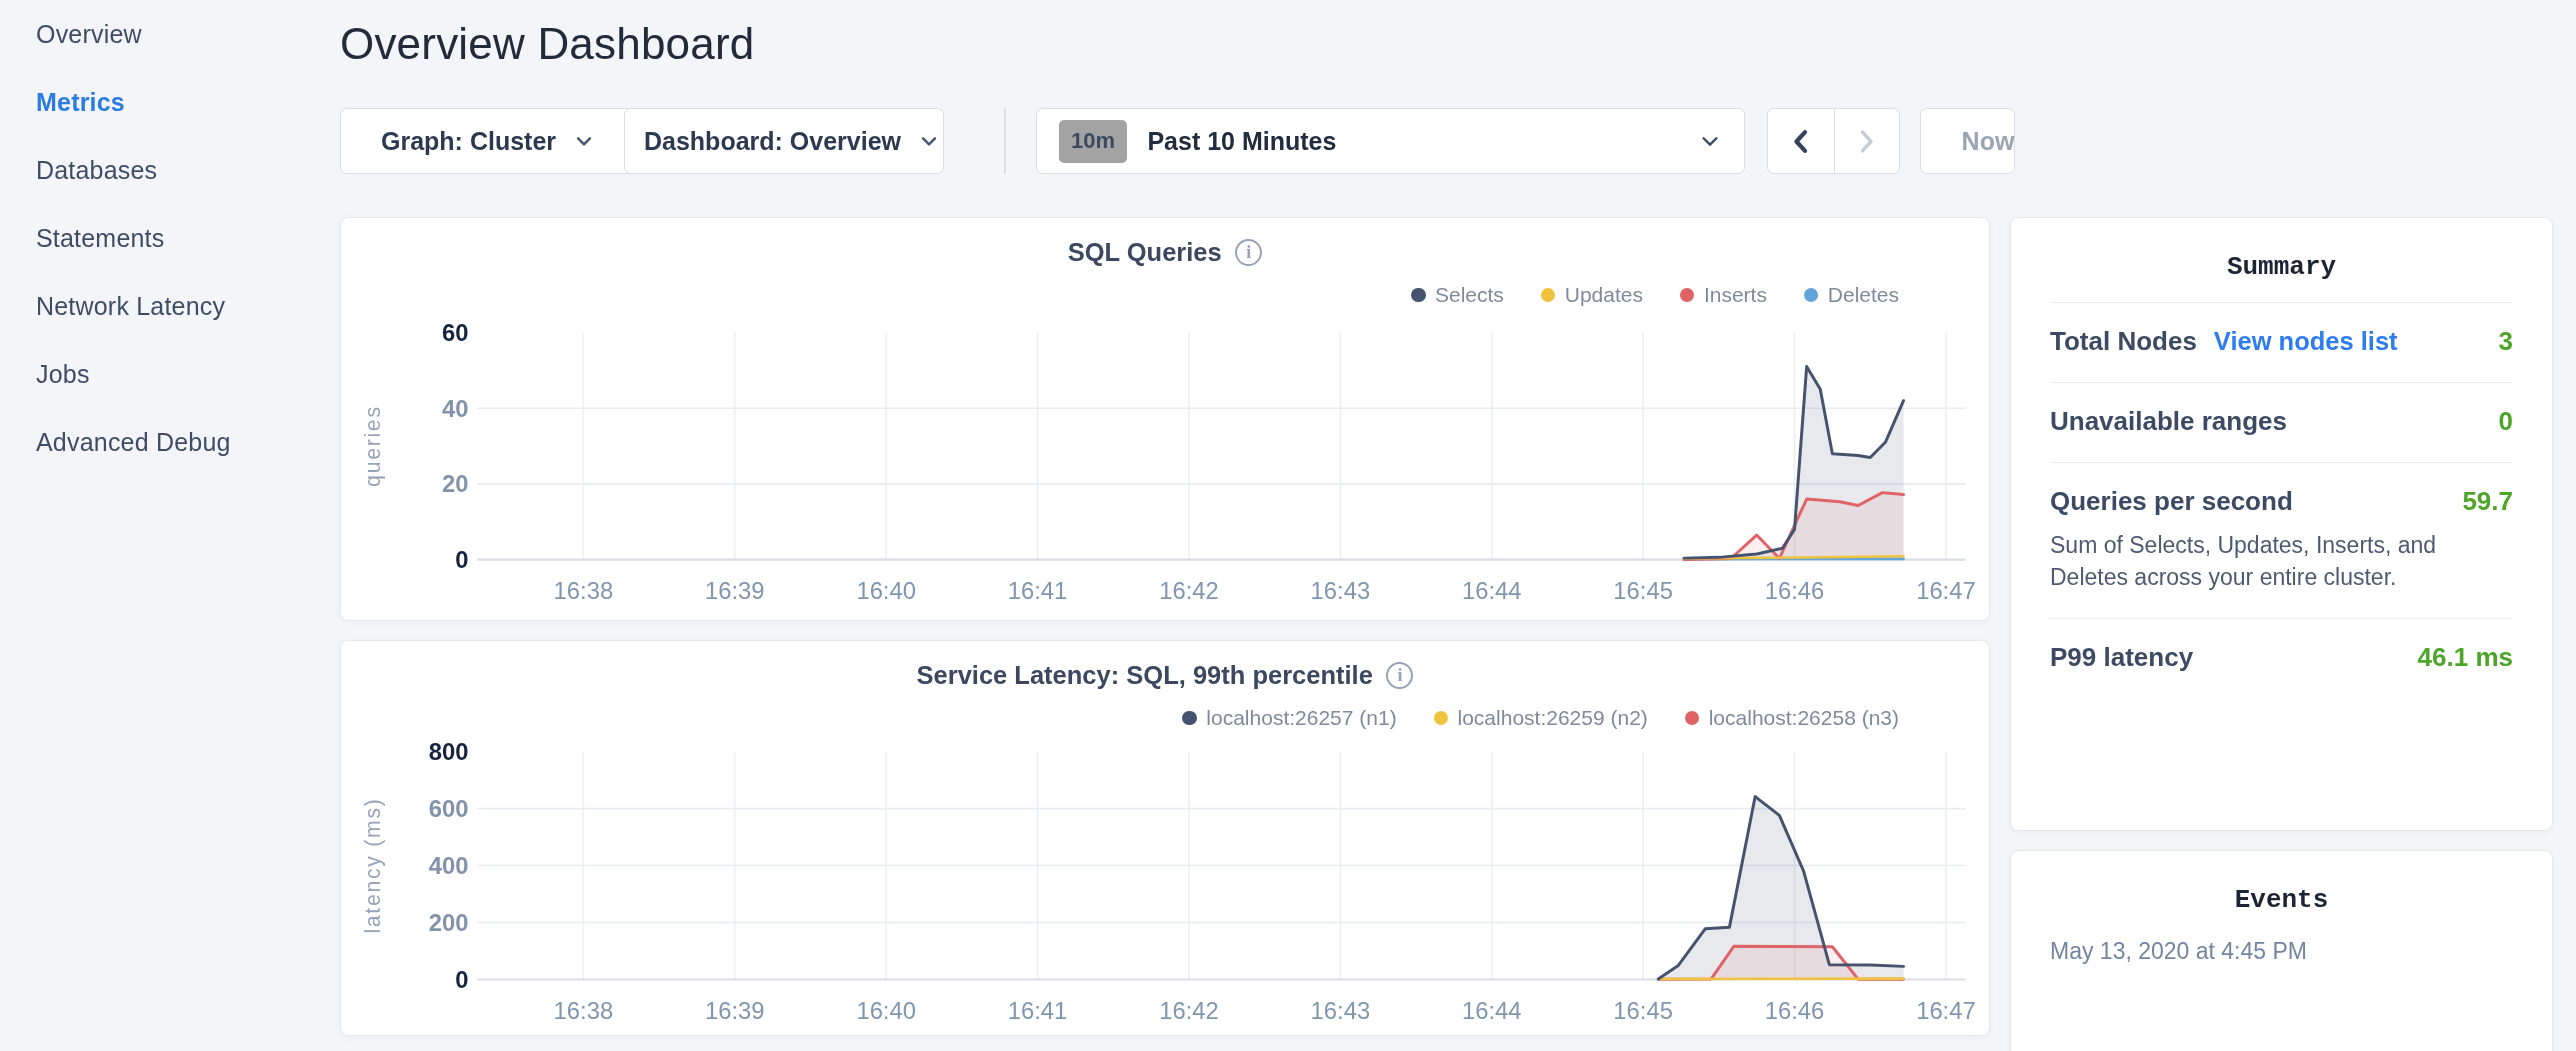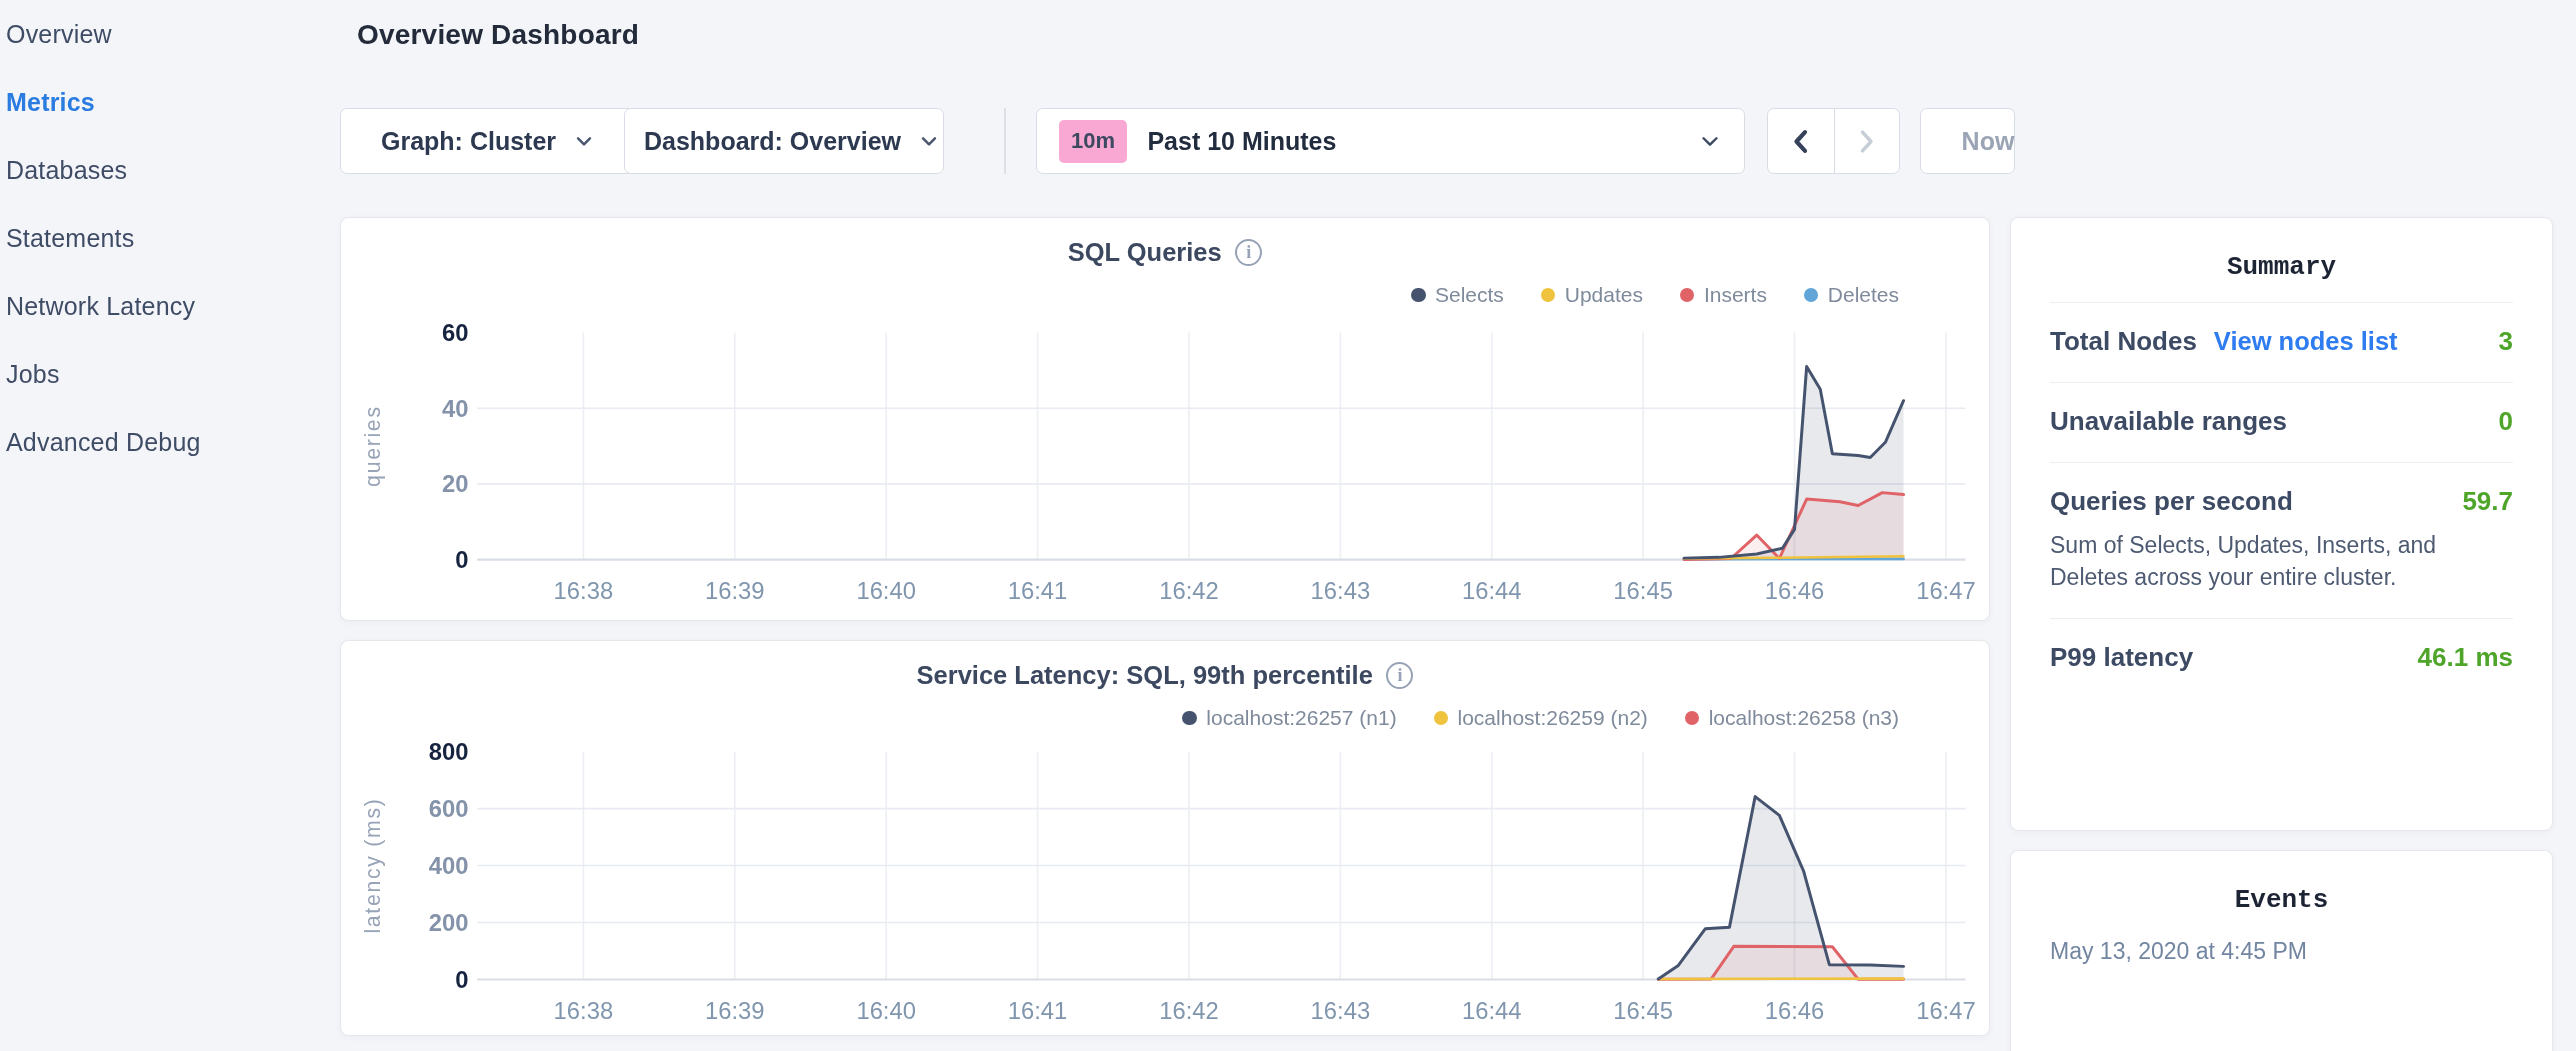--- a/index.html
+++ b/index.html
@@ -4,39 +4,39 @@
 <style>
   * { margin:0; padding:0; box-sizing:border-box; }
   html,body { width:2576px; height:1051px; overflow:hidden; }
   body {
     background:#f4f5f9;
     font-family:"Liberation Sans","DejaVu Sans",sans-serif;
     color:#3f4c66;
     position:relative;
   }
   
-  .sidebar { position:absolute; left:0; top:0; width:340px; height:1051px; padding:0 0 0 6px; }
+  .sidebar { position:absolute; left:0; top:0; width:340px; height:1051px; padding:0 0 0 36px; }
   .nav-item {
     height:68px; display:flex; align-items:center;
     font-size:25px; font-weight:500; color:#3f4c66; cursor:pointer; letter-spacing:0.2px;
   }
   .nav-item.active { color:#2a7ce1; font-weight:700; }
   
-  .page-title { position:absolute; left:357px; top:18.7px; font-size:28px; font-weight:700; color:#232b3b; letter-spacing:0.2px; }
+  .page-title { position:absolute; left:340px; top:18.7px; font-size:44px; font-weight:400; color:#232b3b; letter-spacing:0.2px; }
   .btn, .picker, .arrow-group, .now-btn {
     position:absolute; top:108px; height:66px; background:#fff;
     border:1.7px solid #d8dce4; border-radius:6.8px;
   }
   .btn { display:flex; align-items:center; justify-content:center; gap:17px;
          font-size:25px; font-weight:700; color:#2d3950; cursor:pointer; }
   .btn-graph { left:340px; width:296px; }
   .btn-dash  { left:624px; width:320px;padding-left:16px; }
   .toolbar-divider { position:absolute; left:1004px; top:108px; width:1.7px; height:66px; background:#dcdfe6; }
   .picker { left:1036px; width:709px; display:flex; align-items:center; padding:0 22px; gap:20.4px; cursor:pointer; }
-  .time-badge { background:#f9a8d4; border-radius:5.1px; padding:8.5px 12px; font-size:22px; font-weight:700; color:#3c4960; }
+  .time-badge { background:#a3a3a3; border-radius:5.1px; padding:8.5px 12px; font-size:22px; font-weight:700; color:#3c4960; }
   .time-label { font-size:25px; font-weight:700; color:#222c3f; flex:1; text-align:left; }
   .arrow-group { left:1767px; width:133px; display:flex; }
   .arrow-half { width:50%; display:flex; align-items:center; justify-content:center; cursor:pointer; }
   .arrow-half + .arrow-half { border-left:1.7px solid #d8dce4; cursor:default; }
   .now-btn { left:1920px; width:95px; display:flex; align-items:center; justify-content:center;
              font-size:25px; font-weight:700; color:#9aa4b4; cursor:default;padding-left:41px; }
   
   .card { position:absolute; background:#fff; border:1.7px solid #e5e7ec; border-radius:8.5px;
           box-shadow:0 1.7px 6.8px rgba(25,39,65,.04); }
   .card-chart-1 { left:340px; top:217px;  width:1650px; height:404px; }

